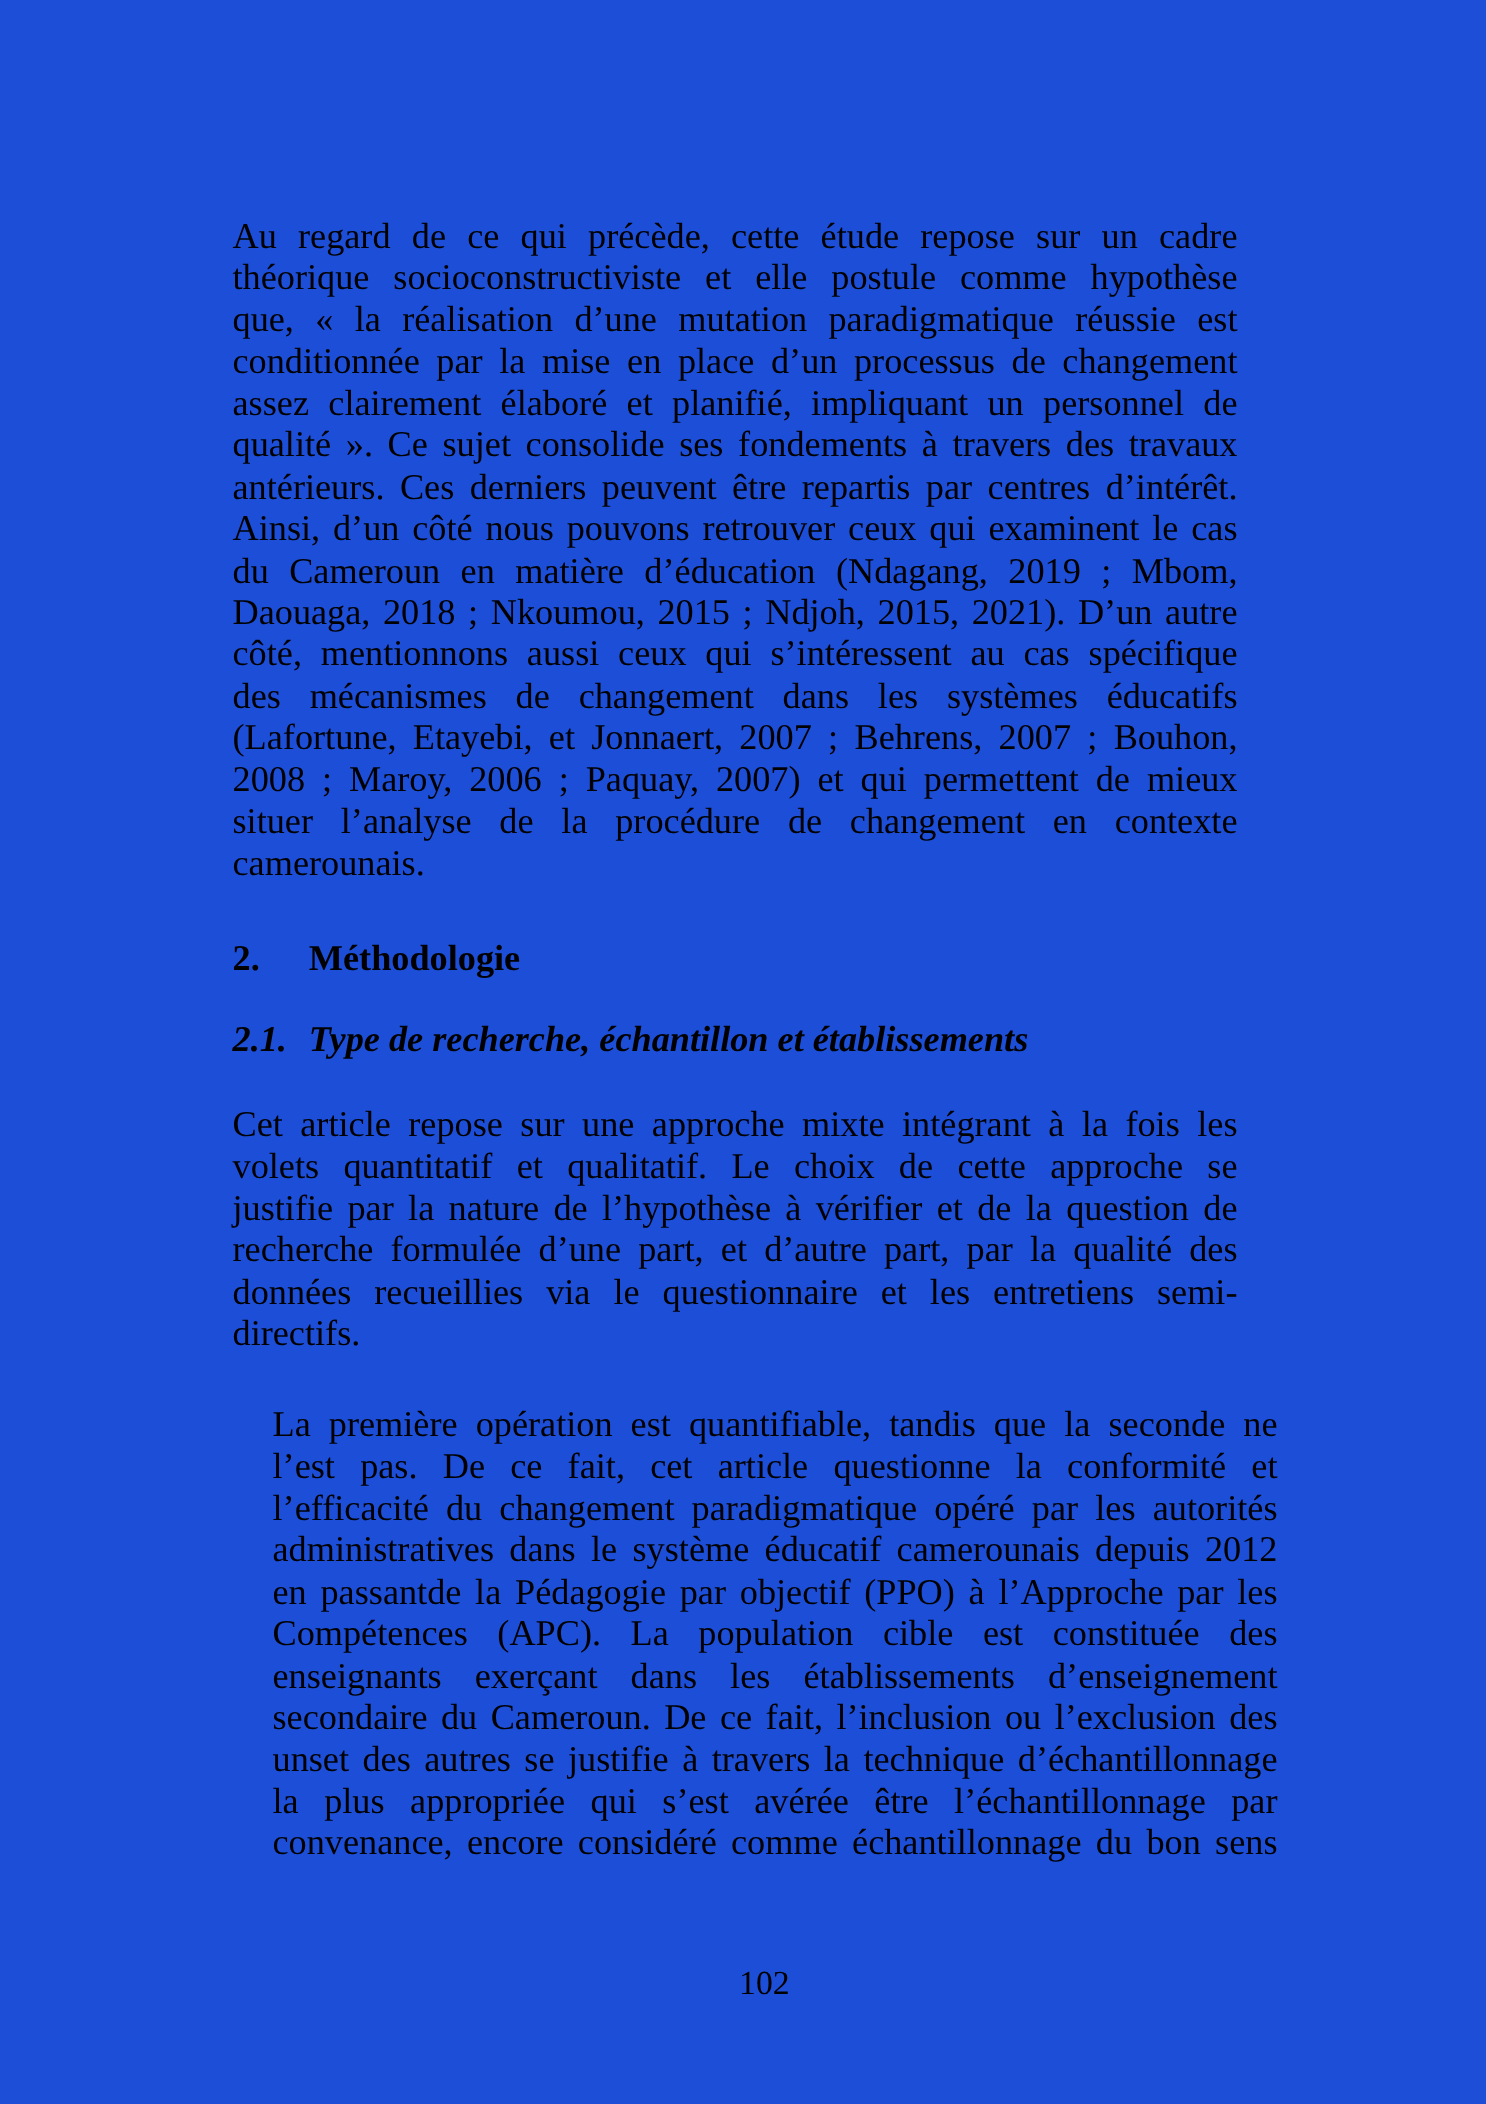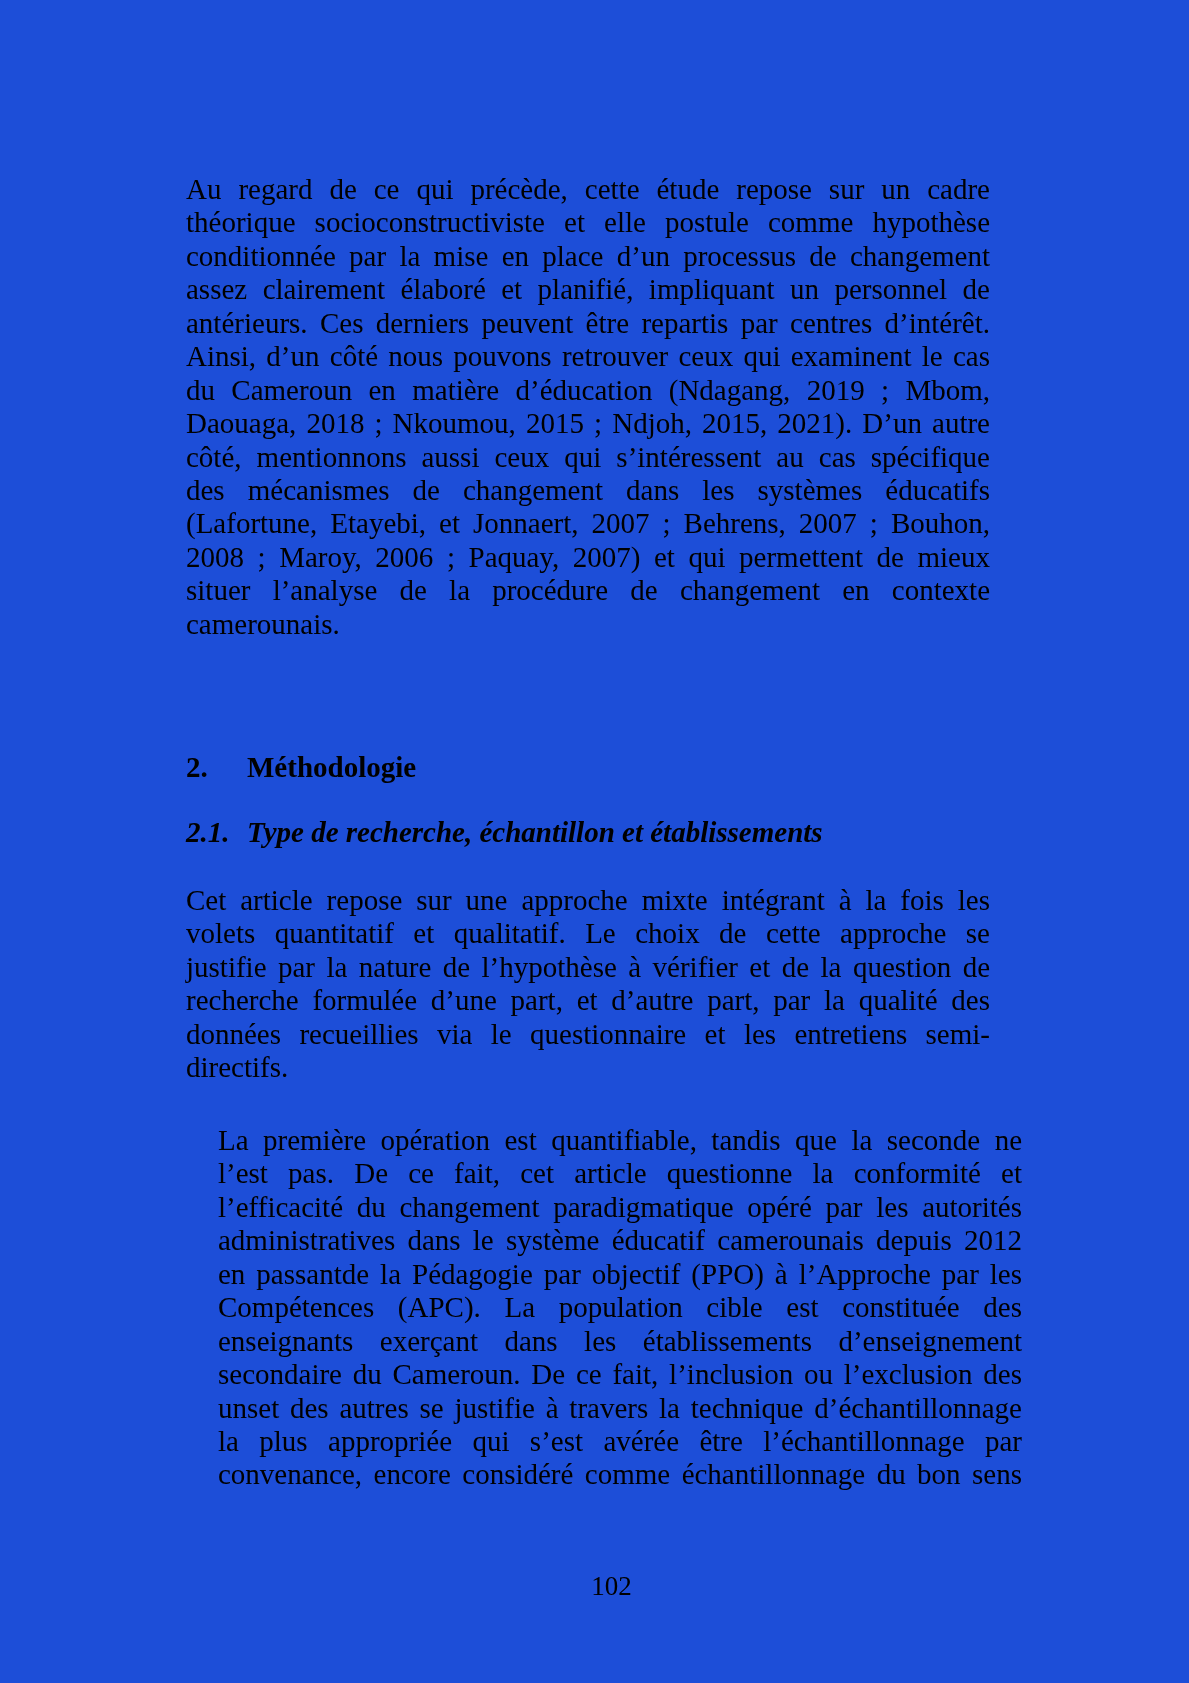--- a/index.html
+++ b/index.html
@@ -57,22 +57,24 @@
   }
 </style>
 </head>
 <body>
 
 <div class="page">
 
   <div class="para" style="top: 173px;">
       <div class="line">Au regard de ce qui précède, cette étude repose sur un cadre</div>
       <div class="line">théorique socioconstructiviste et elle postule comme hypothèse</div>
+      <div class="line">que, « la réalisation d’une mutation paradigmatique réussie est</div>
       <div class="line">conditionnée par la mise en place d’un processus de changement</div>
       <div class="line">assez clairement élaboré et planifié, impliquant un personnel de</div>
+      <div class="line">qualité ». Ce sujet consolide ses fondements à travers des travaux</div>
       <div class="line">antérieurs. Ces derniers peuvent être repartis par centres d’intérêt.</div>
       <div class="line">Ainsi, d’un côté nous pouvons retrouver ceux qui examinent le cas</div>
       <div class="line">du Cameroun en matière d’éducation (Ndagang, 2019 ; Mbom,</div>
       <div class="line">Daouaga, 2018 ; Nkoumou, 2015 ; Ndjoh, 2015, 2021). D’un autre</div>
       <div class="line">côté, mentionnons aussi ceux qui s’intéressent au cas spécifique</div>
       <div class="line">des mécanismes de changement dans les systèmes éducatifs</div>
       <div class="line">(Lafortune, Etayebi, et Jonnaert, 2007 ; Behrens, 2007 ; Bouhon,</div>
       <div class="line">2008 ; Maroy, 2006 ; Paquay, 2007) et qui permettent de mieux</div>
       <div class="line">situer l’analyse de la procédure de changement en contexte</div>
       <div class="line no-just">camerounais.</div>

